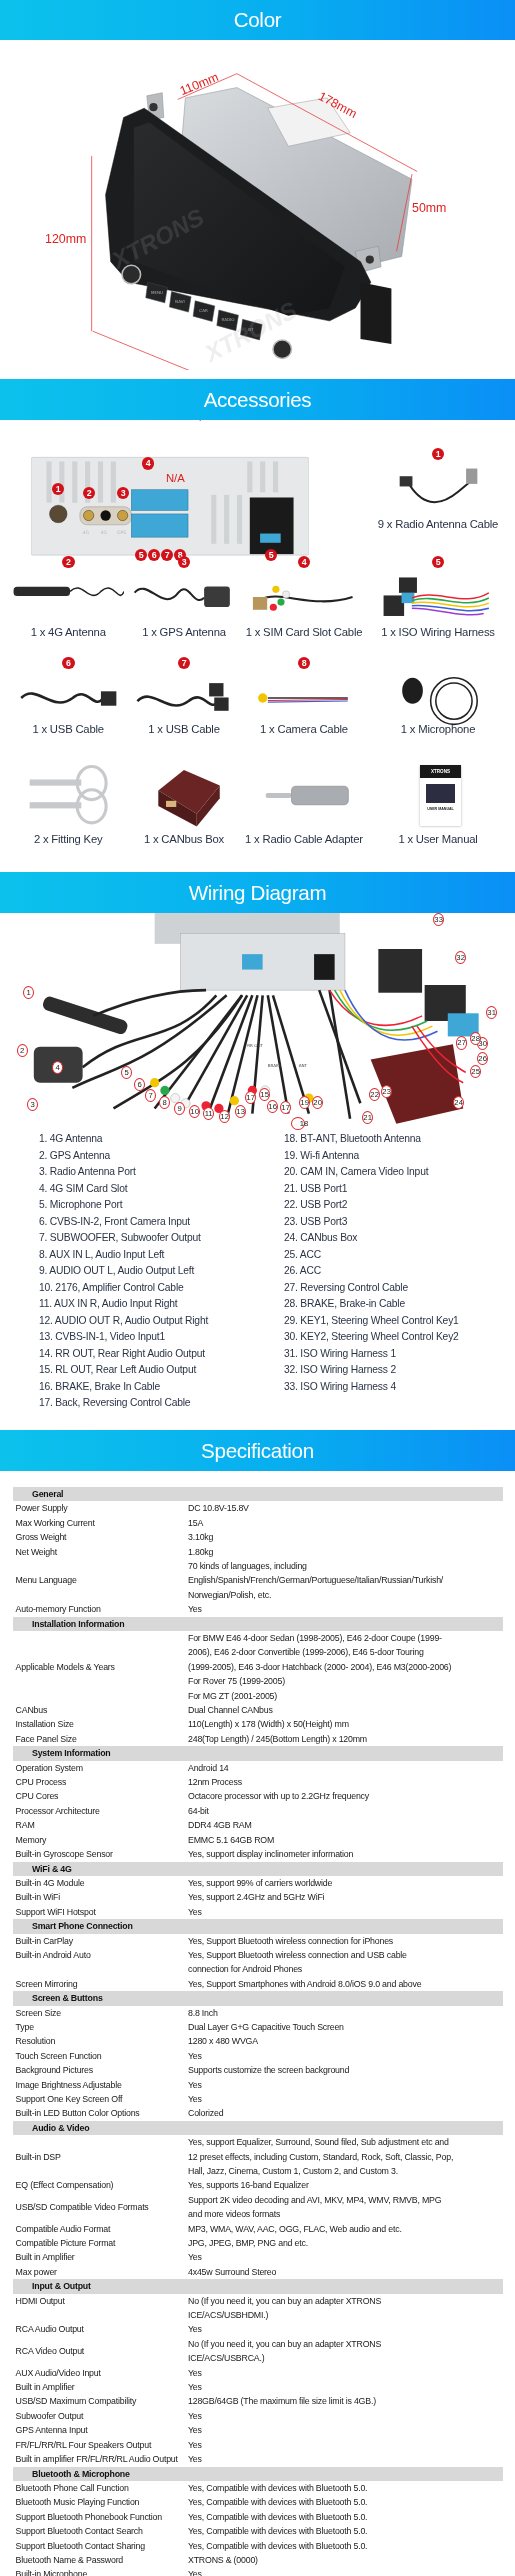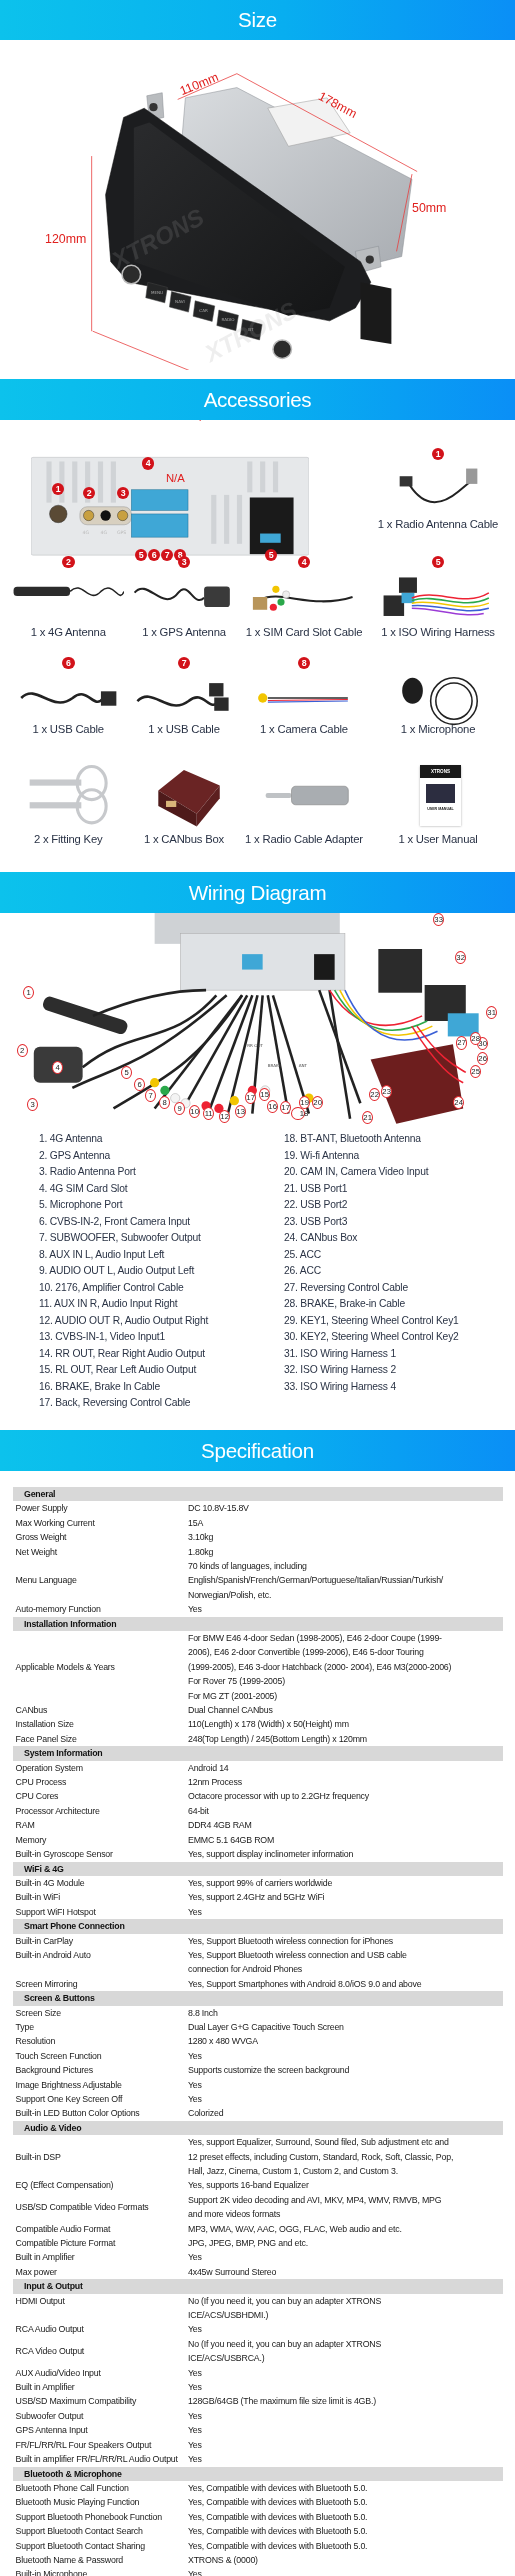--- a/index.html
+++ b/index.html
@@ -18,32 +18,32 @@
   .badge { position: absolute; width: 12.4px; height: 12.4px; border-radius: 50%; background: #d2121a; color: #fff; font-size: 8.8px; font-weight: bold; display: flex; align-items: center; justify-content: center; }
   .acc-pic { position: absolute; }
 
   
   .wire-list { position: absolute; font-size: 10.3px; color: #2b3446; letter-spacing: -0.2px; }
   .wire-list div { height: 16.5px; line-height: 16.5px; white-space: nowrap; }
   .circ { position: absolute; width: 11.3px; height: 13.4px; border: 0.7px solid #e2262b; border-radius: 50%; font-size: 7.7px; color: #222; display: flex; align-items: center; justify-content: center; background: #fff; }
 
   
   .spec { position: absolute; left: 13px; top: 1487px; width: 490px; }
-  .spec .hdr { background: #d8d8d8; height: 14.4px; line-height: 14.4px; padding-left: 11px; font-weight: bold; font-size: 8.8px; color: #111; letter-spacing: -0.2px; }
+  .spec .hdr { background: #d8d8d8; height: 14.4px; line-height: 14.4px; padding-left: 19px; font-weight: bold; font-size: 8.8px; color: #111; letter-spacing: -0.2px; }
   .spec .row { display: flex; font-size: 8.8px; color: #1a1a1a; letter-spacing: -0.2px; }
   .spec .k { width: 175px; padding-left: 2.6px; display: flex; align-items: center; line-height: 14.4px; }
   .spec .v { flex: 1; line-height: 14.4px; }
   .spec .v div { min-height: 14.4px; }
   .watermark { position: absolute; color: rgba(160,160,160,0.18); font-size: 24px; font-style: italic; font-weight: bold; transform: rotate(-28deg); pointer-events: none; }
 </style>
 </head>
 <body>
 
 <div class="banner" style="top:0;height:40px;">
-  <span>Size</span>
+  <span>Color</span>
 </div>
 
 <div class="device-wrap">
   <svg width="515" height="330" viewBox="0 0 1000 640">
     <defs>
       <linearGradient id="metal" x1="0" y1="0" x2="1" y2="1">
         <stop offset="0" stop-color="#d9dcdf"></stop>
           <stop offset="1" stop-color="#a9adb2"></stop>
       </linearGradient>
       <linearGradient id="screen" x1="0" y1="0" x2="1" y2="1">
@@ -146,21 +146,21 @@
   <span class="badge" style="left:234px;top:98px;">5</span>
 </div>
 
 <div class="acc-item" style="left:376px;top:448px;">
   <span class="badge" style="left:56px;top:0;">1</span>
   <svg class="acc-pic" style="left:20.6px;top:18px;" width="82" height="46" viewBox="0 0 160 90">
       <path d="M20 30 Q60 100 120 50 L150 25" stroke="#222" stroke-width="4" fill="none"></path>
       <rect x="5" y="20" width="25" height="20" fill="#333"></rect>
       <rect x="135" y="5" width="22" height="30" fill="#999"></rect>
     </svg>
-  <div class="acc-label" style="position:absolute;top:70px;width:124px;">1 x Radio Antenna Cable</div>
+  <div class="acc-label" style="position:absolute;top:70px;width:124px;">9 x Radio Antenna Cable</div>
 </div>
 
 <div class="acc-item" style="left:6.2px;top:556px;">
   <span class="badge" style="left:56px;top:0;">2</span>
   <svg class="acc-pic" style="left:5.2px;top:23px;" width="113" height="31" viewBox="0 0 220 60">
       <rect x="5" y="15" width="110" height="18" rx="7" fill="#2b2b2b"></rect>
       <path d="M115 24 C140 0 150 50 175 24 C200 0 210 50 220 24" stroke="#222" stroke-width="3" fill="none"></path>
     </svg>
   <div class="acc-label" style="position:absolute;top:70px;width:124px;">1 x 4G Antenna</div>
 </div>
@@ -344,21 +344,21 @@
   <span class="circ" style="left:159px;top:66px;">8</span>
   <span class="circ" style="left:174px;top:72px;">9</span>
   <span class="circ" style="left:189px;top:75px;">10</span>
   <span class="circ" style="left:203px;top:77px;">11</span>
   <span class="circ" style="left:219px;top:80px;">12</span>
   <span class="circ" style="left:235px;top:75px;">13</span>
   <span class="circ" style="left:245px;top:61px;">17</span>
   <span class="circ" style="left:259px;top:58px;">15</span>
   <span class="circ" style="left:267px;top:70px;">16</span>
   <span class="circ" style="left:280px;top:71px;">17</span>
-  <span class="circ" style="left:291px;top:77px;padding-left:12px;">18</span>
+  <span class="circ" style="left:291px;top:87px;padding-left:12px;">18</span>
   <span class="circ" style="left:299px;top:66px;">19</span>
   <span class="circ" style="left:312px;top:66px;">20</span>
   <span class="circ" style="left:362px;top:81px;">21</span>
   <span class="circ" style="left:369px;top:58px;">22</span>
   <span class="circ" style="left:381px;top:55px;">23</span>
   <span class="circ" style="left:453px;top:66px;">24</span>
   <span class="circ" style="left:470px;top:35px;">25</span>
   <span class="circ" style="left:477px;top:22px;">26</span>
   <span class="circ" style="left:456px;top:6.2px;">27</span>
   <span class="circ" style="left:470px;top:1.5px;">28</span>

